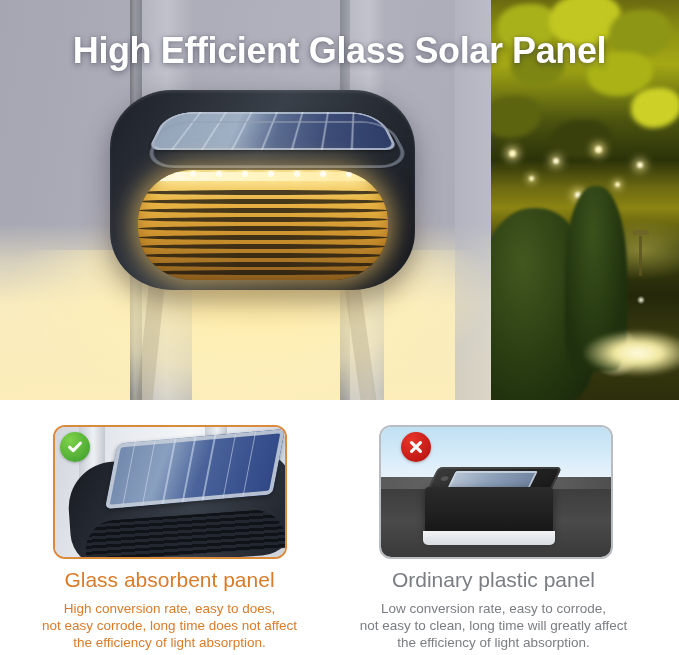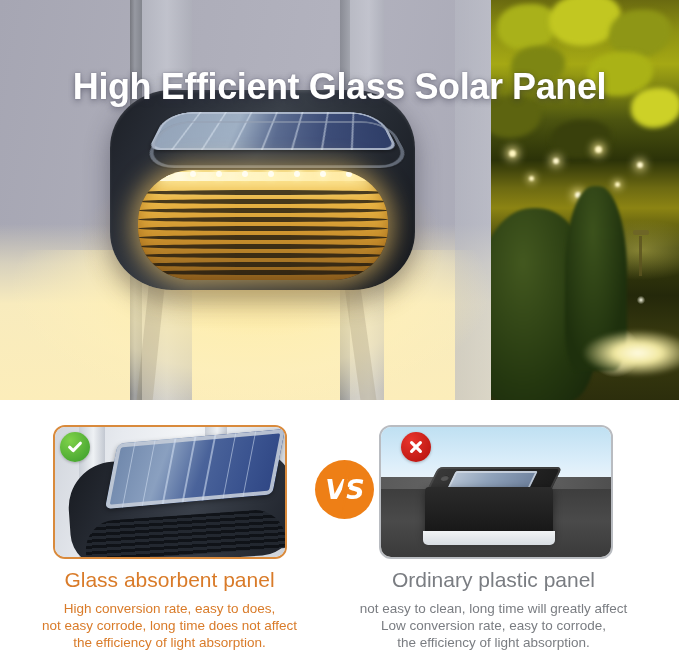--- a/index.html
+++ b/index.html
@@ -77,21 +77,20 @@
   .g-pole{position:absolute;left:148px;top:236px;width:3px;height:40px;background:#5c5420;opacity:.8;filter:blur(.6px);}
   .g-lamphead{position:absolute;left:142px;top:230px;width:16px;height:5px;background:#6e6626;border-radius:2px;filter:blur(.7px);}
 
   
   .hero-title{
     position:absolute;left:0;top:30px;width:679px;
     text-align:center;color:#ffffff;
     font-size:36px;font-weight:bold;letter-spacing:-0.4px;
     text-shadow:0 2px 6px rgba(40,40,60,.45), 0 0 2px rgba(60,60,80,.35);
     white-space:nowrap;
-    margin-top:36px;
   }
 
   
   .lamp{position:absolute;left:110px;top:90px;width:305px;height:200px;}
   .lamp-body{
     position:absolute;left:0;top:0;width:305px;height:200px;
     border-radius:62px/58px;
     background:linear-gradient(118deg,#1c1f26 0%,#2b3039 22%,#3a4049 44%,#262b33 70%,#14171d 100%);
     box-shadow:0 10px 26px rgba(40,40,55,.45), inset 0 2px 3px rgba(255,255,255,.10);
   }
@@ -368,38 +367,32 @@
           <div class="pb-top"></div>
           <div class="pb-solar"></div>
           <div class="pb-screw" style="left:60px;top:48px;"></div>
           <div class="pb-screw" style="left:150px;top:60px;"></div>
           <div class="pb-body"></div>
           <div class="pb-base"></div>
         </div>
       </div>
       <div class="heading bad">Ordinary plastic panel</div>
       <div class="desc bad">
+        <div>Low conversion rate, easy to corrode,</div>
         <div>not easy to clean, long time will greatly affect</div>
-        <div>Low conversion rate, easy to corrode,</div>
         <div>the efficiency of light absorption.</div>
       </div>
     </div>
   </div>
 
   <div class="badge check">
     <svg width="18" height="18" viewBox="0 0 18 18">
         <path d="M3.6 9.2 L7.2 12.6 L14.4 5.2" stroke="#ffffff" stroke-width="3" fill="none" stroke-linecap="round" stroke-linejoin="round"></path>
       </svg>
   </div>
   <div class="badge cross">
     <svg width="18" height="18" viewBox="0 0 18 18">
         <path d="M4.6 4.6 L13.4 13.4 M13.4 4.6 L4.6 13.4" stroke="#ffffff" stroke-width="3.2" fill="none" stroke-linecap="round"></path>
       </svg>
   </div>
 
-  <div class="vs">
-    <div class="vs-inner">
-      <div class="vs-text">VS</div>
-      <div class="vs-bolt"></div>
-    </div>
-  </div>
 
 </div>
 
 </body></html>

